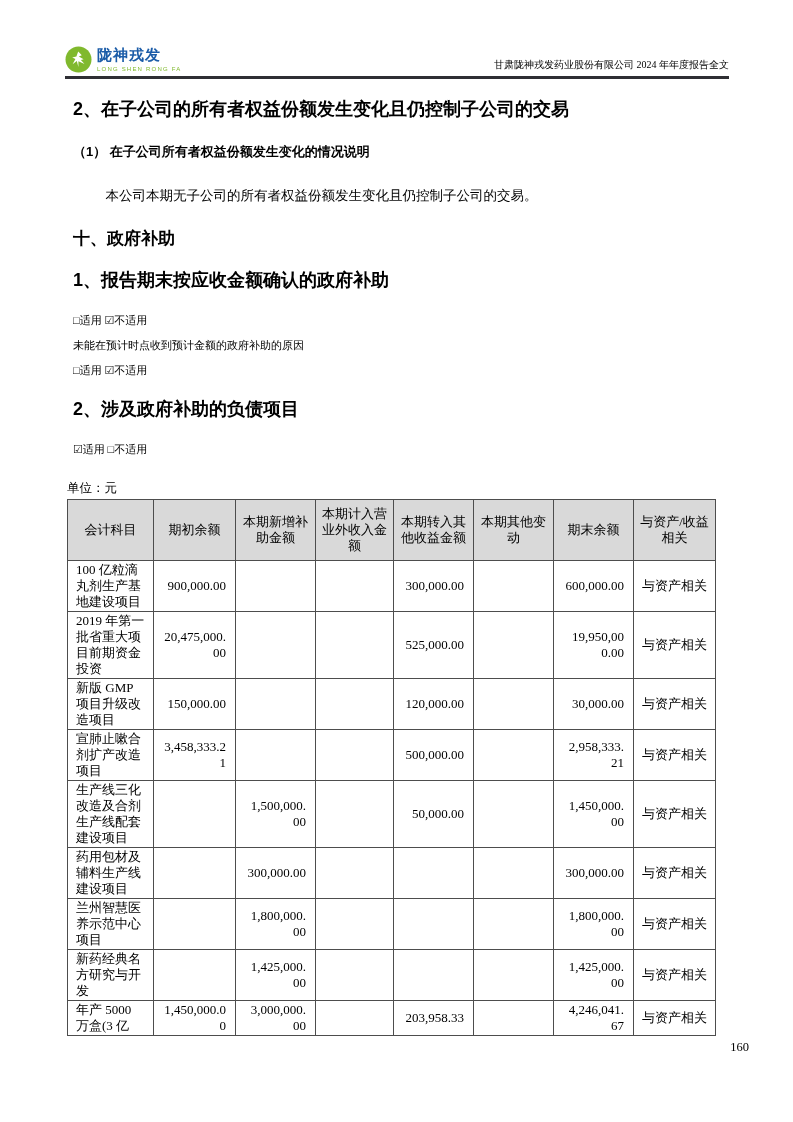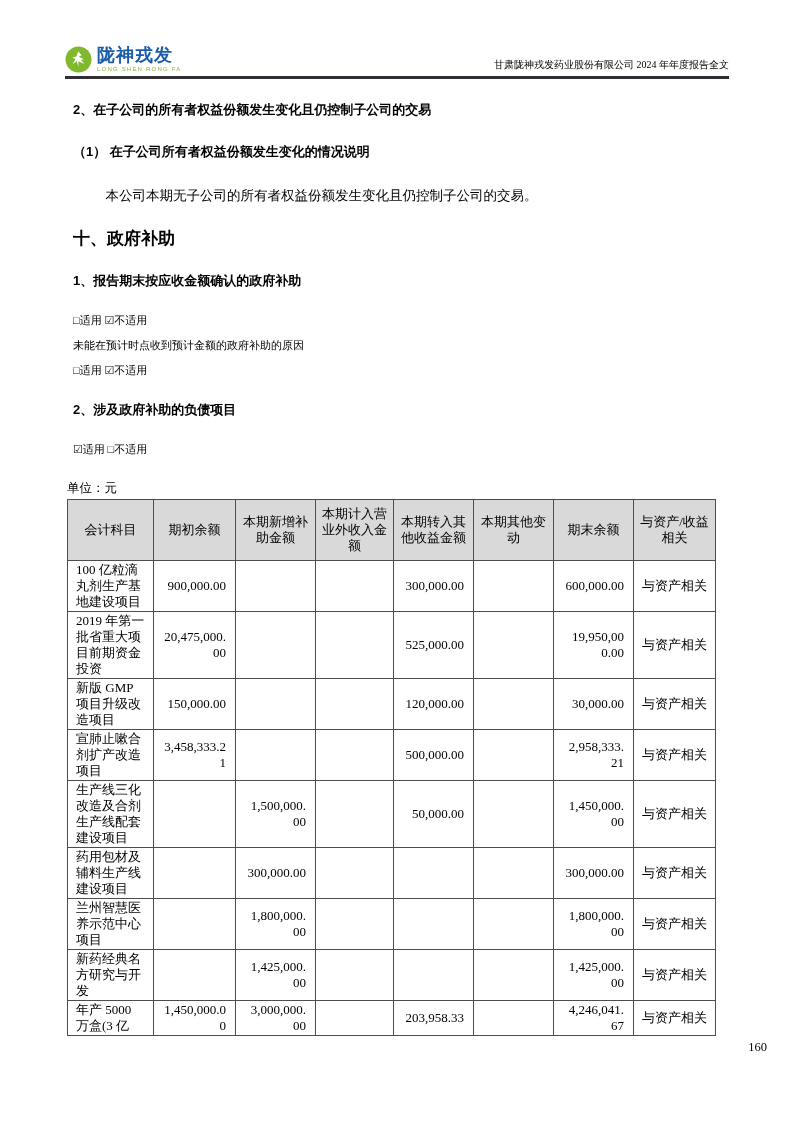--- a/index.html
+++ b/index.html
@@ -16,33 +16,33 @@
   }
   
   .hdr {
     display:flex; justify-content:space-between; align-items:flex-end;
     border-bottom:3px solid #2f2f34;
     padding-bottom:3px;
   }
   .logo { display:flex; align-items:center; gap:5px; }
   .logo svg { display:block; }
   .logo-cn {
-    font-family:Liberation Sans, sans-serif;
-    font-weight:bold; font-size:18px; line-height:17px;
+    font-family:Liberation Serif, serif;
+    font-weight:bold; font-size:15px; line-height:17px;
     color:#1b5ca8; letter-spacing:1px;
   }
   .logo-en {
     font-family:"Liberation Sans","DejaVu Sans",sans-serif;
     font-size:6px; color:#80b92d; letter-spacing:1.2px; margin-top:2px;
   }
   .doc-title { font-size:10px; line-height:15px; padding-bottom:1px; }
   
   .h-num {
     font-family:"Liberation Sans","DejaVu Sans",sans-serif;
-    font-weight:bold; font-size:13px; line-height:19px;
+    font-weight:bold; font-size:18px; line-height:19px;
     margin:21px 0 0 8px;
   }
   .h-sub {
     font-family:"Liberation Sans","DejaVu Sans",sans-serif;
     font-weight:bold; font-size:13px; line-height:18px;
     margin:24px 0 0 8px;
   }
   .h-big {
     font-family:Liberation Sans, sans-serif;
     font-weight:bold; font-size:17px; line-height:23px;
@@ -84,21 +84,21 @@
   .gov col.c1 { width:86px; }
   .gov col.c2 { width:82px; }
   .gov col.c3 { width:80px; }
   .gov col.c4 { width:78px; }
   .gov col.c5 { width:80px; }
   .gov col.c6 { width:80px; }
   .gov col.c7 { width:80px; }
   .gov col.c8 { width:82px; }
   
   .pageno {
-    position:absolute; top:1040px; right:26px;
+    position:absolute; top:1040px; right:44px;
     font-size:12.5px; line-height:14px;
   }
 </style>
 </head>
 <body>
 
 <div class="page">
 
   <header class="hdr">
     <div class="logo">

